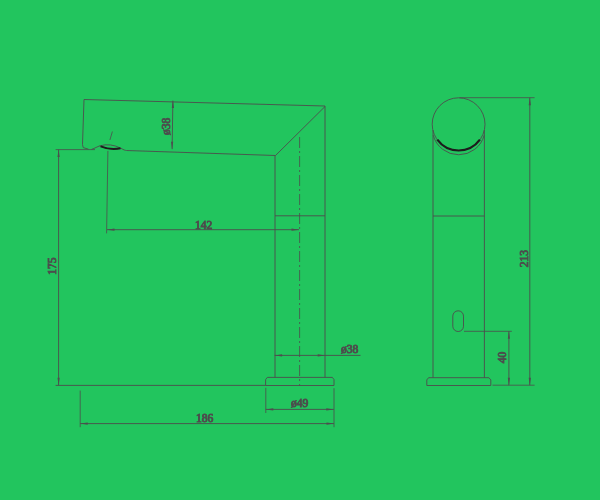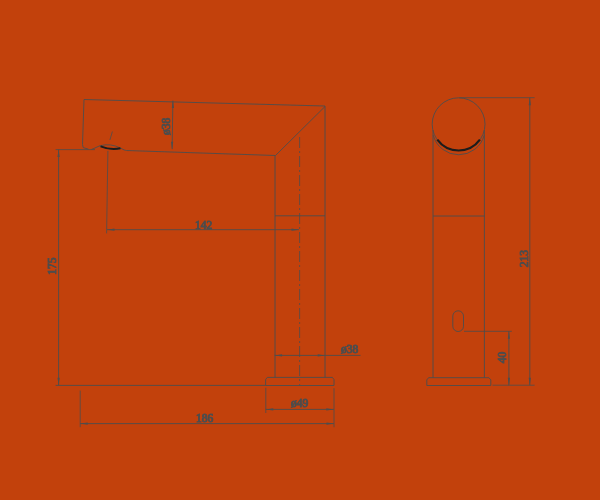--- a/index.html
+++ b/index.html
@@ -1,16 +1,16 @@
 <!DOCTYPE html>
 <html><head>
 <meta charset="utf-8">
 <style>
   html,body{margin:0;padding:0;background:#ffffff;}
-  .page{width:600px;height:500px;position:relative;background:#c2410c;overflow:hidden;}
+  .page{width:600px;height:500px;position:relative;background:#22c55e;overflow:hidden;}
   svg text{font-family:"Liberation Serif", serif;fill:#3a3a3a;}
 </style>
 </head>
 <body>
 <div class="page">
 <svg width="600" height="500" viewBox="0 0 600 500" xmlns="http://www.w3.org/2000/svg">
 <g fill="none" stroke="#4d4d4d" stroke-width="0.9" stroke-linecap="butt">
 
 <path d="M84,99.5 L325,106"></path>
 

